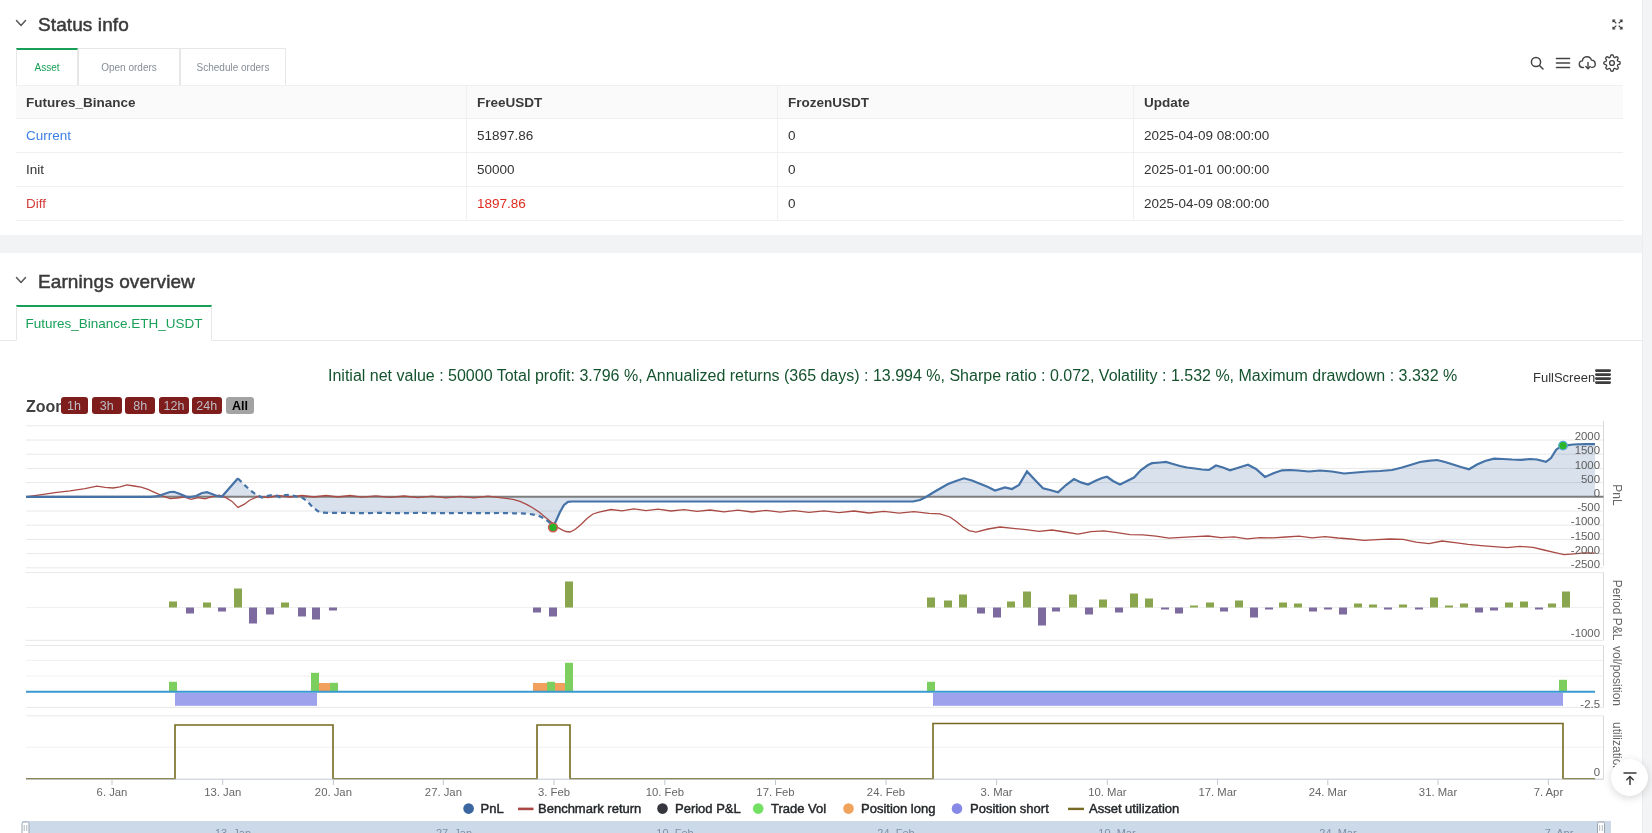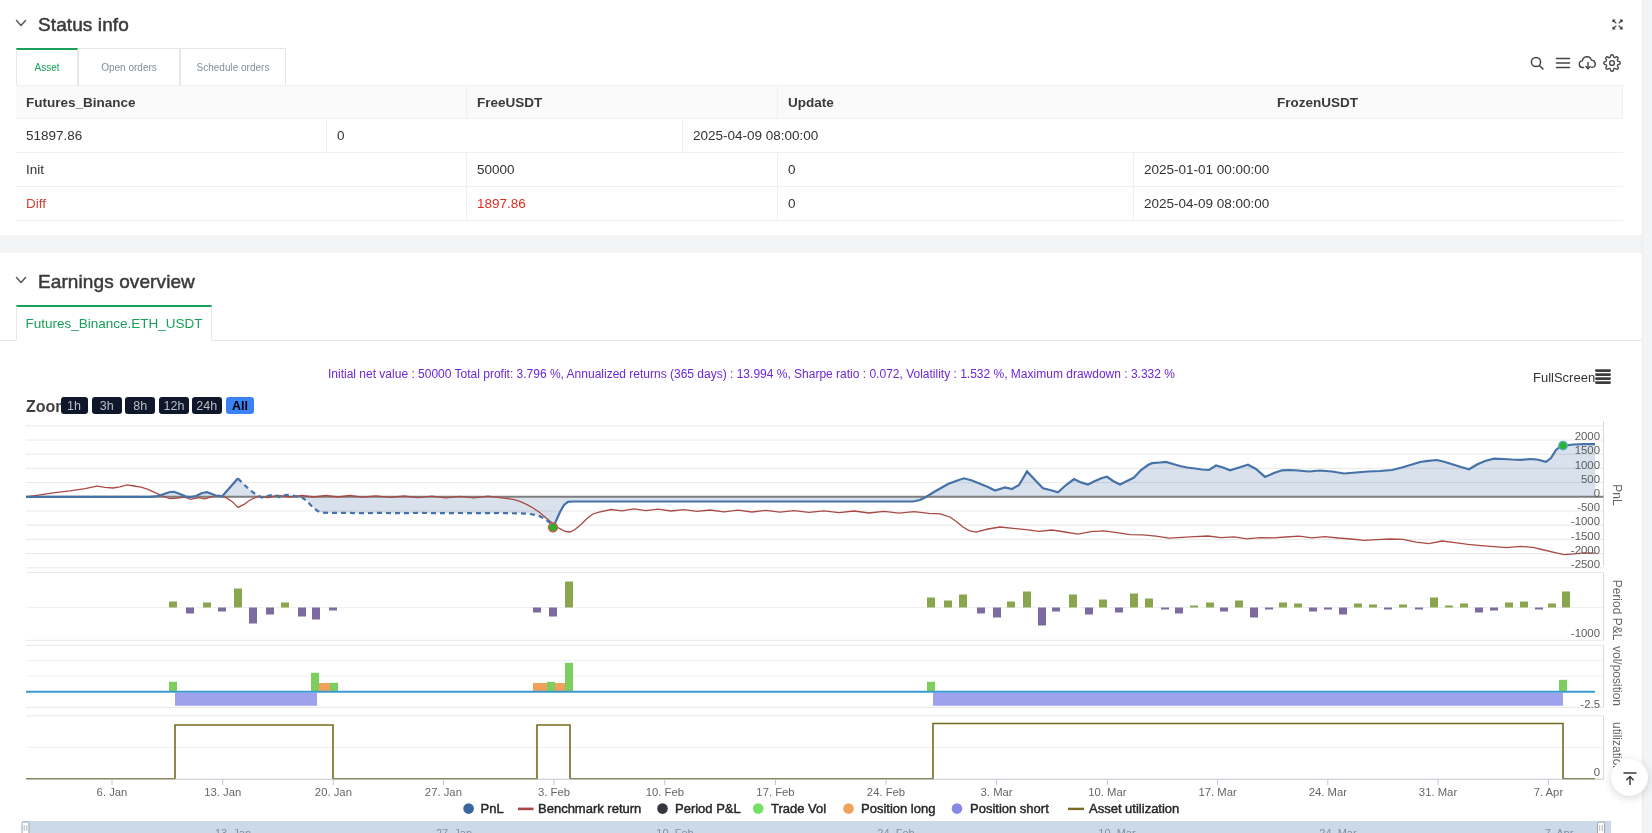--- a/index.html
+++ b/index.html
@@ -25,23 +25,23 @@
 
 .ylab { font-size:11.4px; fill:#5d5d5d; }
 .xlab { font-size:11.3px; fill:#666; }
 .ytitle { font-size:12px; fill:#666; }
 .leg { font-size:13px; fill:#25282b; paint-order:stroke; stroke:#25282b; stroke-width:0.45; }
 .navlab { font-size:11px; fill:#7d90a8; }
 .grid { stroke:#e8e8e8; stroke-width:1; }
 .gridf { stroke:#f0f0f0; stroke-width:1; }
 .axline { stroke:#d9d9d9; stroke-width:1; }
 
-.zbtn { position:absolute; top:397px; height:17px; background:#0f172a; border-radius:3px;
+.zbtn { position:absolute; top:397px; height:17px; background:#7f1d1d; border-radius:3px;
   color:#babec5; font-size:12.5px; display:flex; align-items:center; justify-content:center; }
-.zall { background:#3b82f6; color:#000; font-weight:700; }
+.zall { background:#a3a3a3; color:#000; font-weight:700; }
 #totop { position:absolute; left:1611px; top:759px; width:37px; height:37px; border-radius:50%;
   background:#fff; box-shadow:0 2px 8px rgba(0,0,0,0.16); display:flex; align-items:center; justify-content:center; }
 </style></head>
 <body>
 
 <div class="abs" style="left:14px;top:16px"><svg width="14" height="14" viewBox="0 0 14 14">
       <path d="M2.5 4.5 L7 9.5 L11.5 4.5" fill="none" stroke="#5a5a5a" stroke-width="1.5" stroke-linecap="round" stroke-linejoin="round"></path>
     </svg></div>
 <div class="sectitle" style="left:38px;top:14px">Status info</div>
 <div class="abs" style="left:1612px;top:16px"><svg width="11" height="11" viewBox="0 0 11 11" fill="none" stroke="#3c3c3c" stroke-width="1.2">
@@ -71,24 +71,25 @@
     </svg></div>
 <div class="abs" style="left:1603px;top:54px"><svg width="18" height="18" viewBox="0 0 24 24" fill="none" stroke="#444" stroke-width="1.8" stroke-linecap="round" stroke-linejoin="round">
       <circle cx="12" cy="12" r="3.2"></circle>
       <path d="M19.4 15a1.65 1.65 0 0 0 .33 1.82l.06.06a2 2 0 0 1-2.83 2.83l-.06-.06a1.65 1.65 0 0 0-1.82-.33 1.65 1.65 0 0 0-1 1.51V21a2 2 0 0 1-4 0v-.09a1.65 1.65 0 0 0-1-1.51 1.65 1.65 0 0 0-1.82.33l-.06.06a2 2 0 0 1-2.83-2.83l.06-.06a1.65 1.65 0 0 0 .33-1.82 1.65 1.65 0 0 0-1.51-1H3a2 2 0 0 1 0-4h.09a1.65 1.65 0 0 0 1.51-1 1.65 1.65 0 0 0-.33-1.82l-.06-.06a2 2 0 0 1 2.83-2.83l.06.06a1.65 1.65 0 0 0 1.82.33h0a1.65 1.65 0 0 0 1-1.51V3a2 2 0 0 1 4 0v.09a1.65 1.65 0 0 0 1 1.51h0a1.65 1.65 0 0 0 1.82-.33l.06-.06a2 2 0 0 1 2.83 2.83l-.06.06a1.65 1.65 0 0 0-.33 1.82v0a1.65 1.65 0 0 0 1.51 1H21a2 2 0 0 1 0 4h-.09a1.65 1.65 0 0 0-1.51 1z"></path>
     </svg></div>
 
 <div id="tbl">
   <div class="hrow">
       <div class="c c1">Futures_Binance</div>
       <div class="c c2">FreeUSDT</div>
+      <div class="c c3">FrozenUSDT</div>
       <div class="c c4">Update</div>
-      <div class="c c3">FrozenUSDT</div>
     </div>
   <div class="row">
+      <div class="c c1" style="color:#3d7fe4">Current</div>
       <div class="c c2">51897.86</div>
       <div class="c c3">0</div>
       <div class="c c4">2025-04-09 08:00:00</div>
     </div>
   <div class="row">
       <div class="c c1">Init</div>
       <div class="c c2">50000</div>
       <div class="c c3">0</div>
       <div class="c c4">2025-01-01 00:00:00</div>
     </div>
@@ -103,21 +104,21 @@
 <div id="gapband"></div>
 <div id="scrollstrip"></div>
 
 <div class="abs" style="left:14px;top:273px"><svg width="14" height="14" viewBox="0 0 14 14">
       <path d="M2.5 4.5 L7 9.5 L11.5 4.5" fill="none" stroke="#5a5a5a" stroke-width="1.5" stroke-linecap="round" stroke-linejoin="round"></path>
     </svg></div>
 <div class="sectitle" style="left:38px;top:271px">Earnings overview</div>
 <div class="abs" style="left:0;top:340px;width:1642px;height:1px;background:#e8e8e8"></div>
 <div class="tab active" style="left:16px;top:305px;width:196px;height:36px;border-bottom:1px solid #fff;font-size:13.5px">Futures_Binance.ETH_USDT</div>
 
-<div class="abs" style="left:328px;top:367px;font-size:12px;color:#6d28d9">Initial net value : 50000 Total profit: 3.796 %, Annualized returns (365 days) : 13.994 %, Sharpe ratio : 0.072, Volatility : 1.532 %, Maximum drawdown : 3.332 %</div>
+<div class="abs" style="left:328px;top:367px;font-size:16px;color:#14532d">Initial net value : 50000 Total profit: 3.796 %, Annualized returns (365 days) : 13.994 %, Sharpe ratio : 0.072, Volatility : 1.532 %, Maximum drawdown : 3.332 %</div>
 <div class="abs" style="left:1533px;top:370px;font-size:13px;color:#333">FullScreen</div>
 <div class="abs" style="left:1595px;top:369px"><svg width="16" height="16" viewBox="0 0 16 16" stroke="#3d3d3d" stroke-width="2.6" stroke-linecap="round">
       <line x1="1.3" y1="1.6" x2="14.7" y2="1.6"></line>
       <line x1="1.3" y1="5.6" x2="14.7" y2="5.6"></line>
       <line x1="1.3" y1="9.6" x2="14.7" y2="9.6"></line>
       <line x1="1.3" y1="13.6" x2="14.7" y2="13.6"></line>
     </svg></div>
 
 <div class="abs" style="left:26px;top:398px;font-size:16px;font-weight:700;color:#3f3f3f">Zoom</div>
 <div class="zbtn" style="left:60.5px;width:27px">1h</div>

